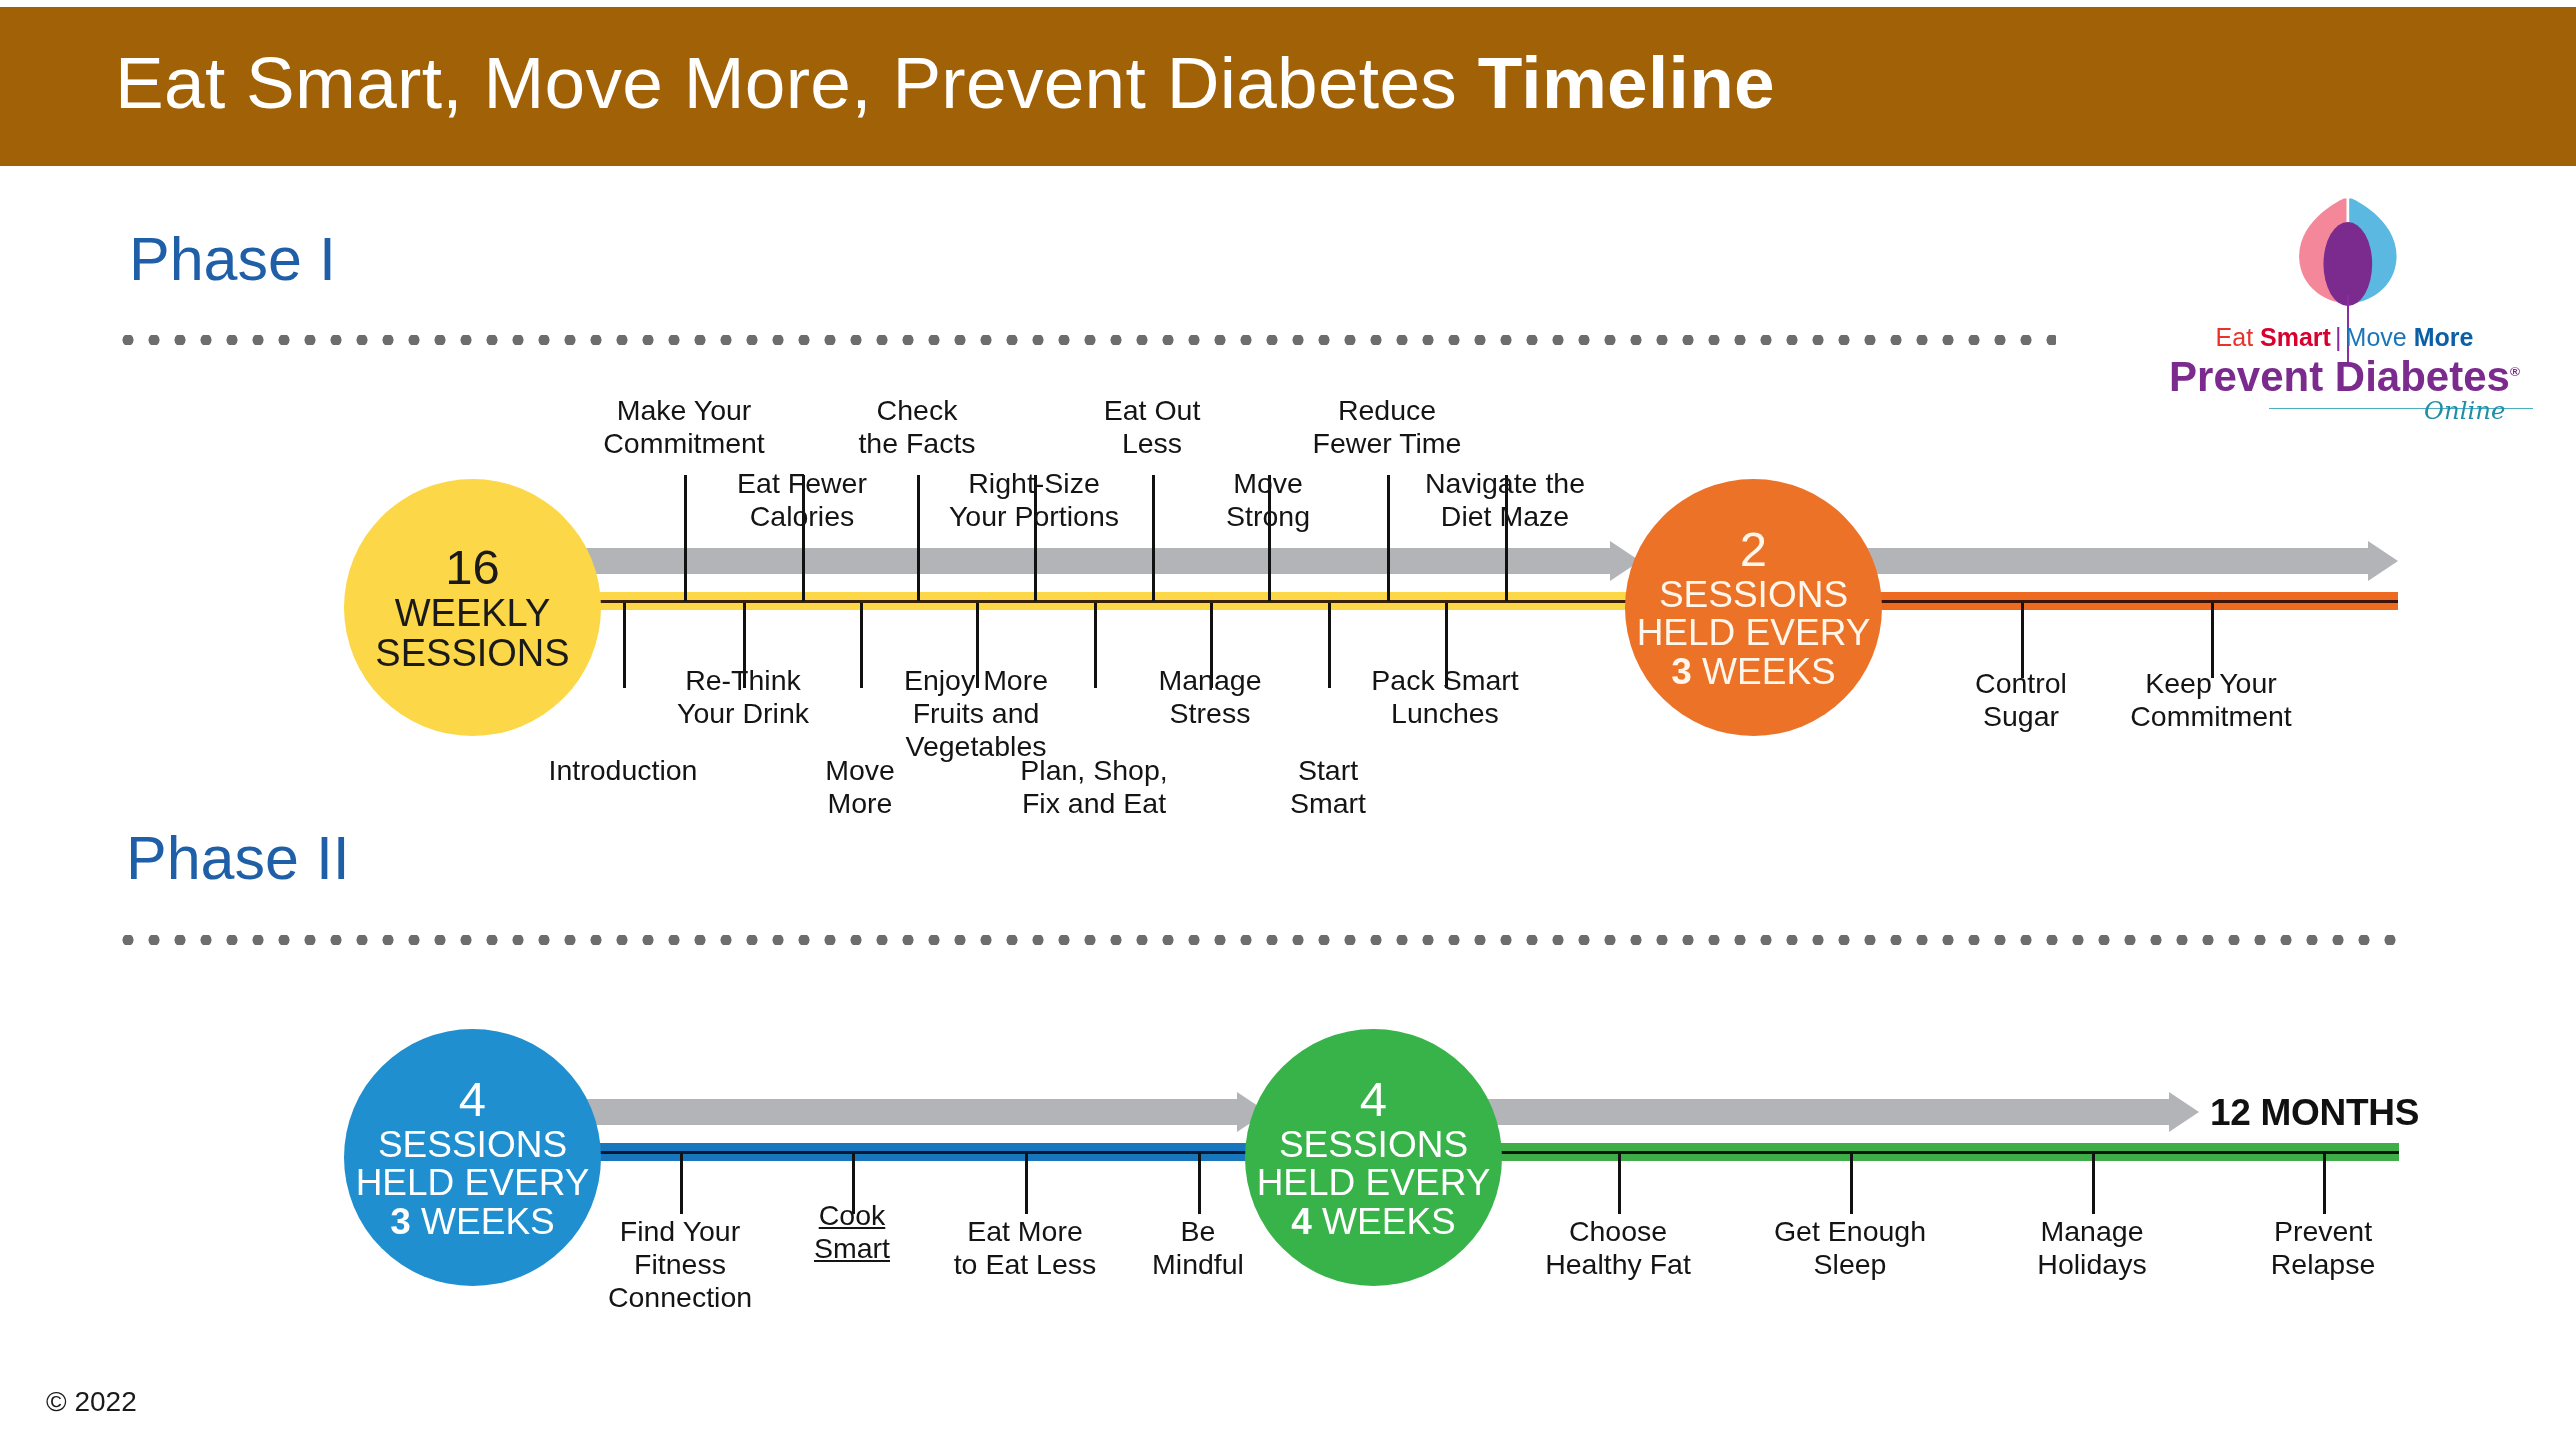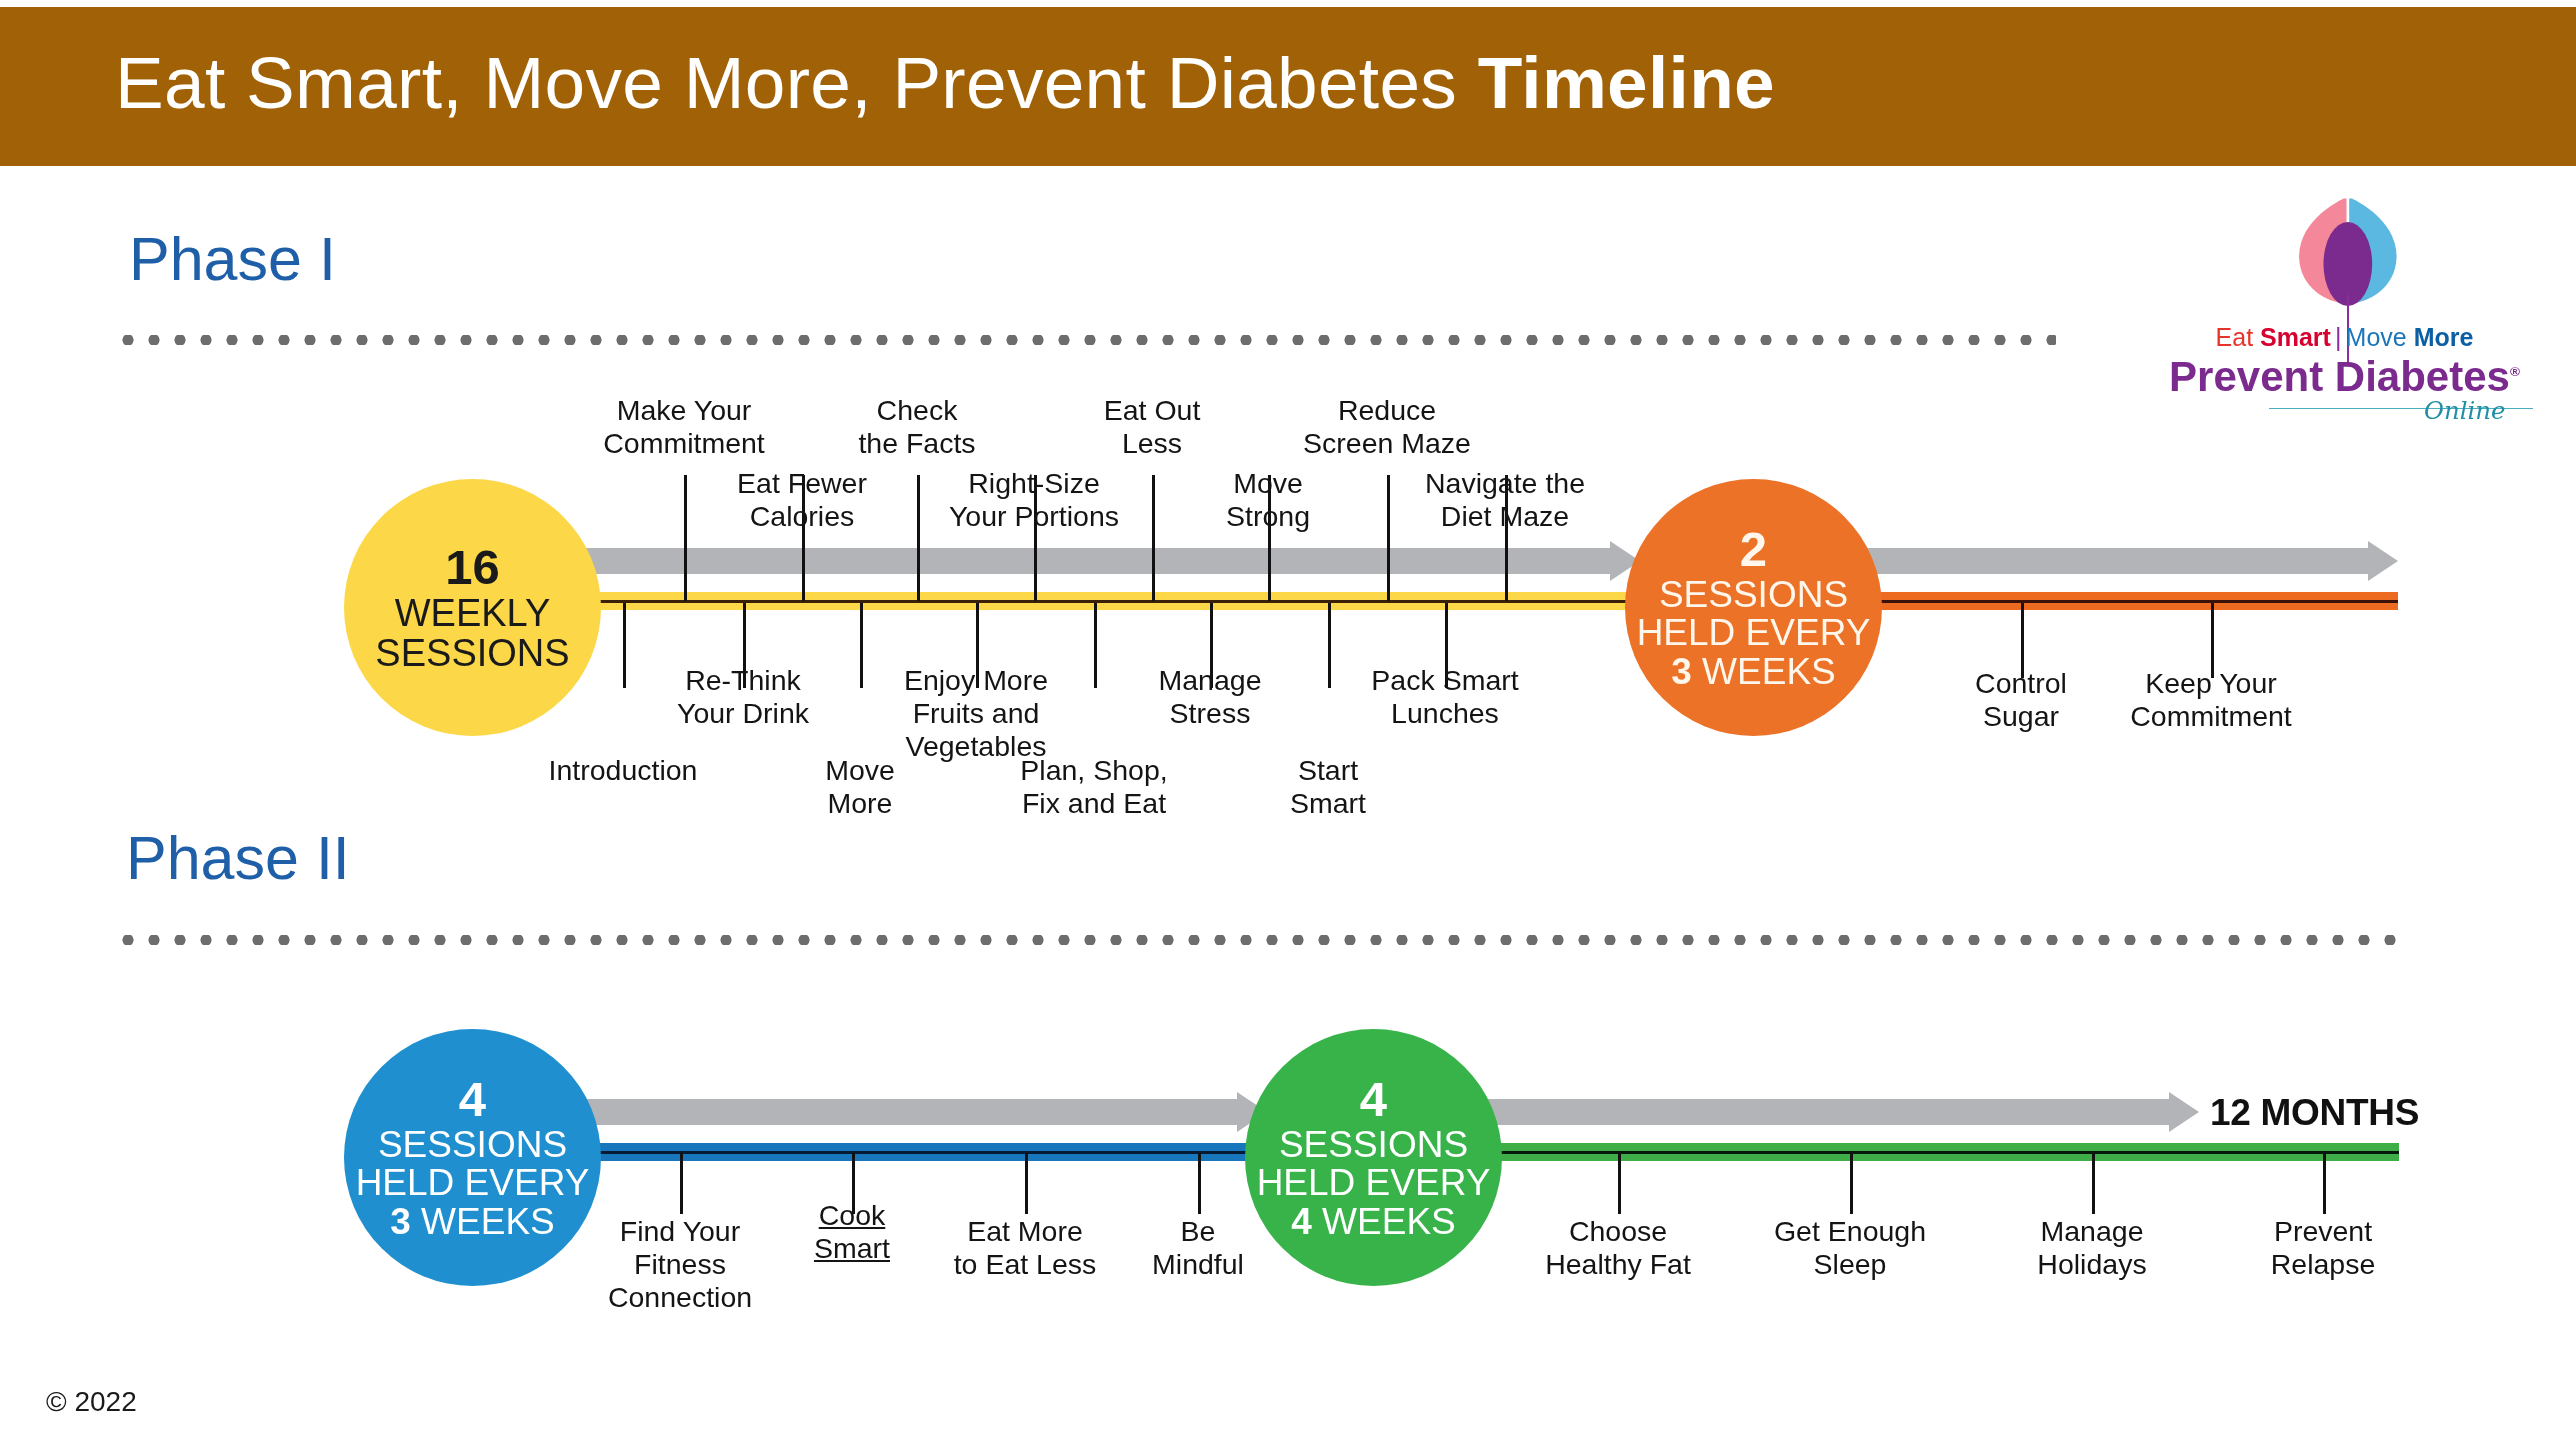--- a/index.html
+++ b/index.html
@@ -98,21 +98,21 @@
     position: absolute;
     border-radius: 50%;
     display: flex;
     flex-direction: column;
     align-items: center;
     justify-content: center;
     text-align: center;
     line-height: 1.04;
     z-index: 6;
   }
-  .node-circle .num { font-weight: 700; }
+  .node-circle .num { font-weight: 400; }
   .node-circle .ln { font-weight: 400; }
   .node-circle .wk .n { font-weight: 700; }
 
   #circle-16 {
     left: 344px; top: 100px; width: 257px; height: 257px;
     background: #FCD747; color: #1a1a1a;
     font-size: 38px;
   }
   #circle-16 .num { font-size: 49px; margin-bottom: 1.4px; }
 
@@ -263,21 +263,21 @@
   <div class="tick-label up" style="left:917px; top:15px;">
     <div style="white-space:pre-line;">Check
 the Facts</div>
   </div>
   <div class="tick-label up" style="left:1152px; top:15px;">
     <div style="white-space:pre-line;">Eat Out
 Less</div>
   </div>
   <div class="tick-label up" style="left:1387px; top:15px;">
     <div style="white-space:pre-line;">Reduce
-Screen Maze</div>
+Fewer Time</div>
   </div>
 
   <div class="tick-label up" style="left:802px; top:88px;">
     <div style="white-space:pre-line;">Eat Fewer
 Calories</div>
   </div>
   <div class="tick-label up" style="left:1034px; top:88px;">
     <div style="white-space:pre-line;">Right-Size
 Your Portions</div>
   </div>

